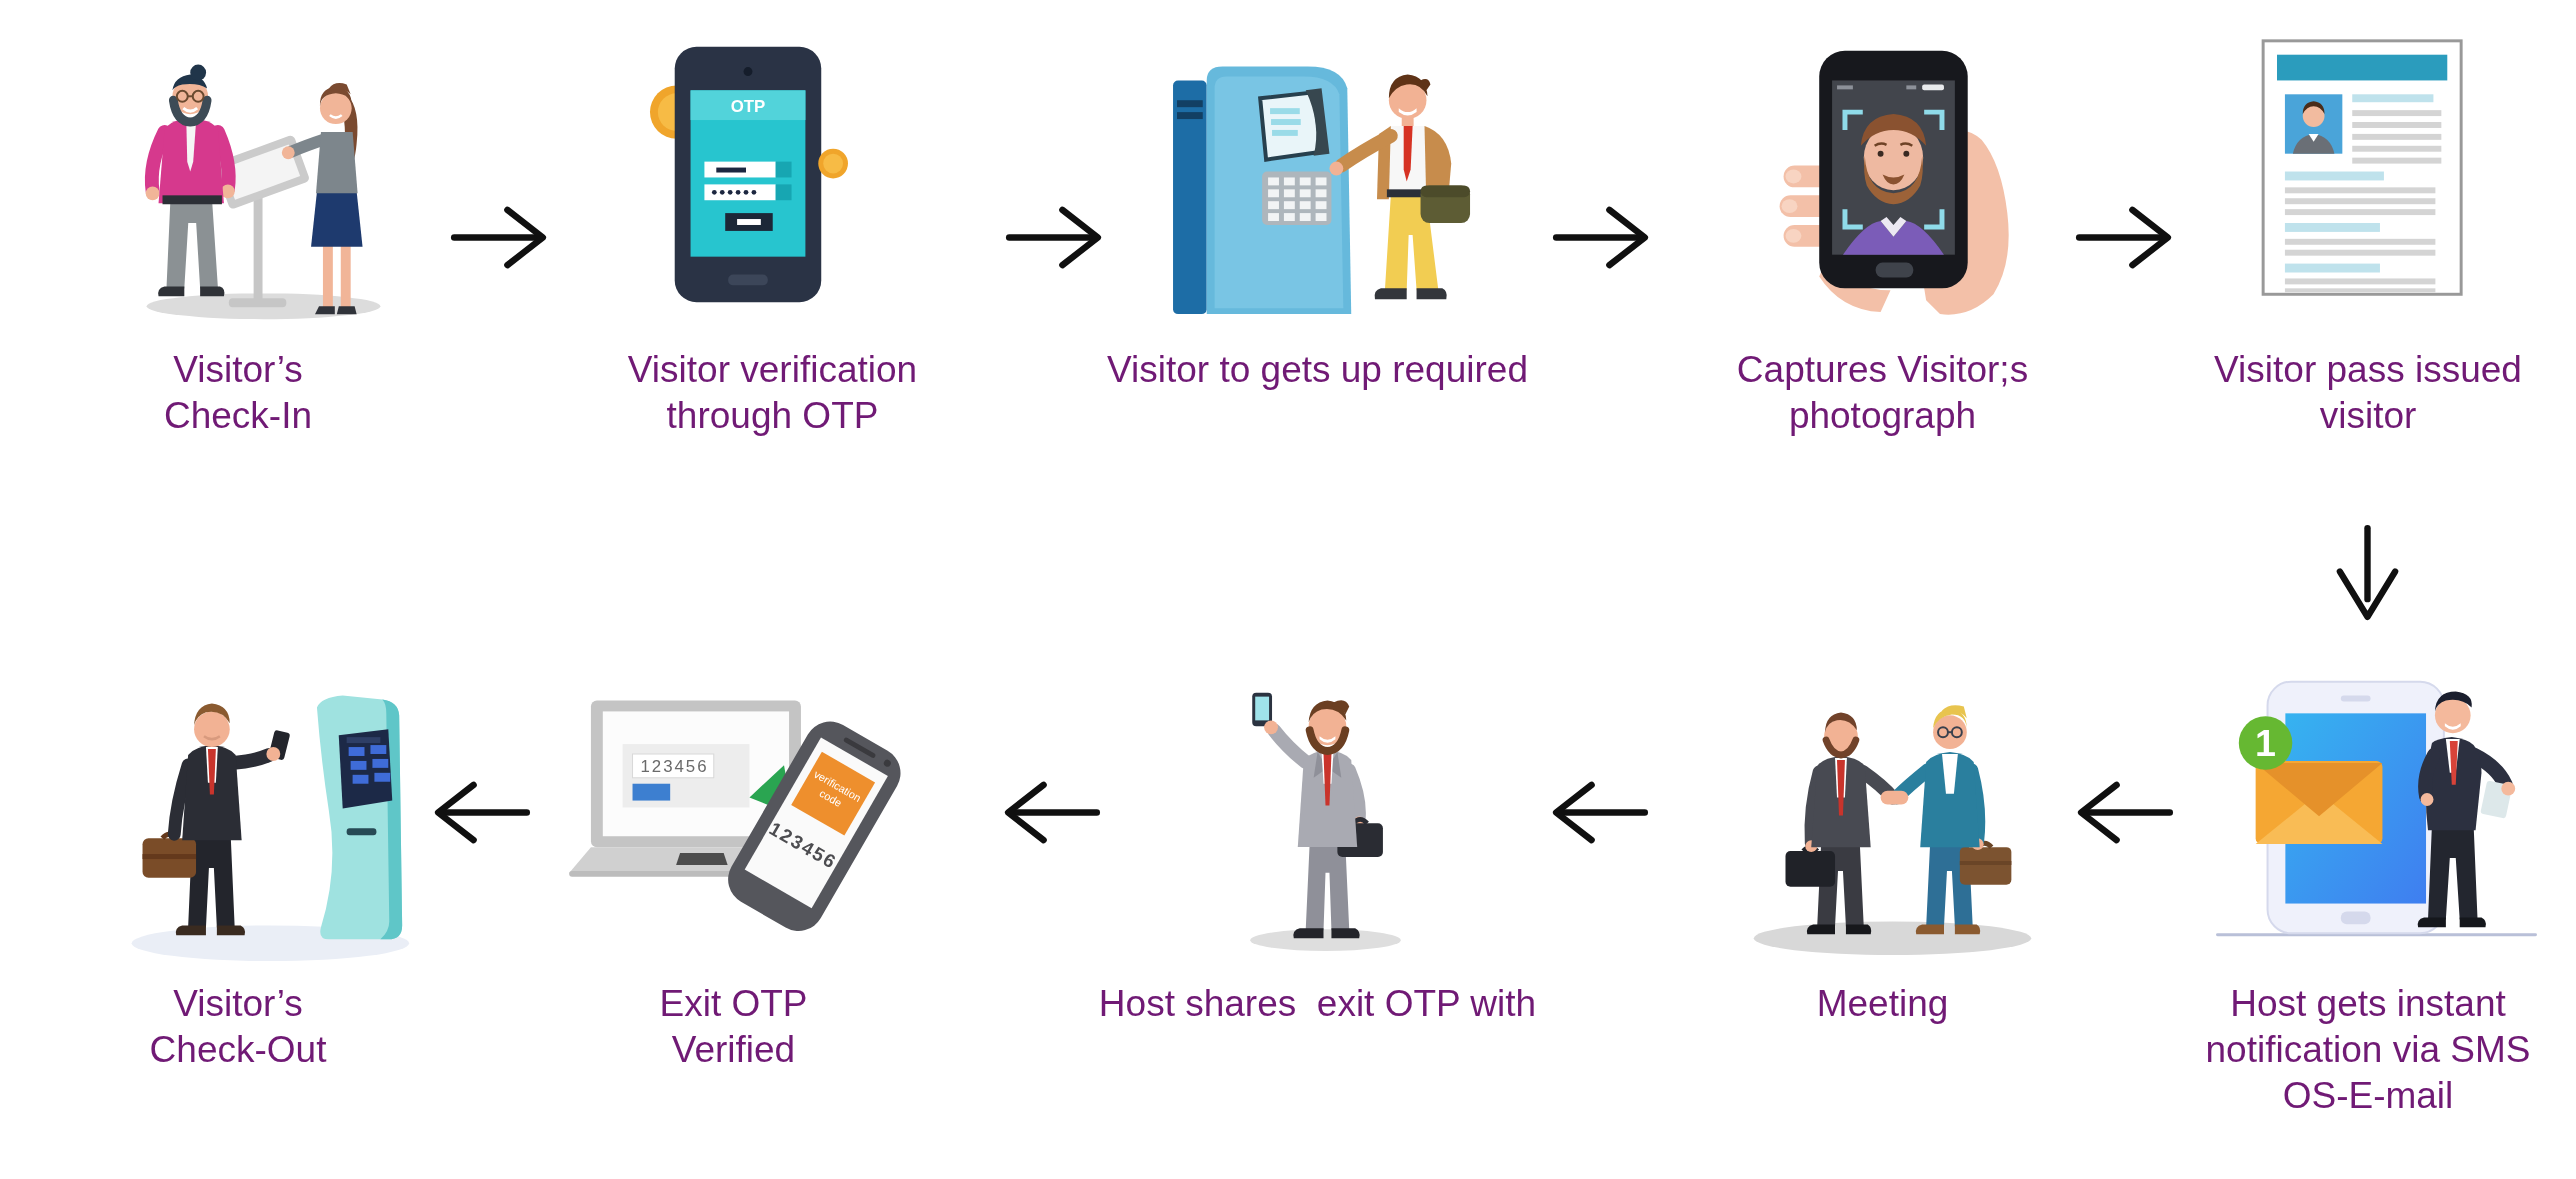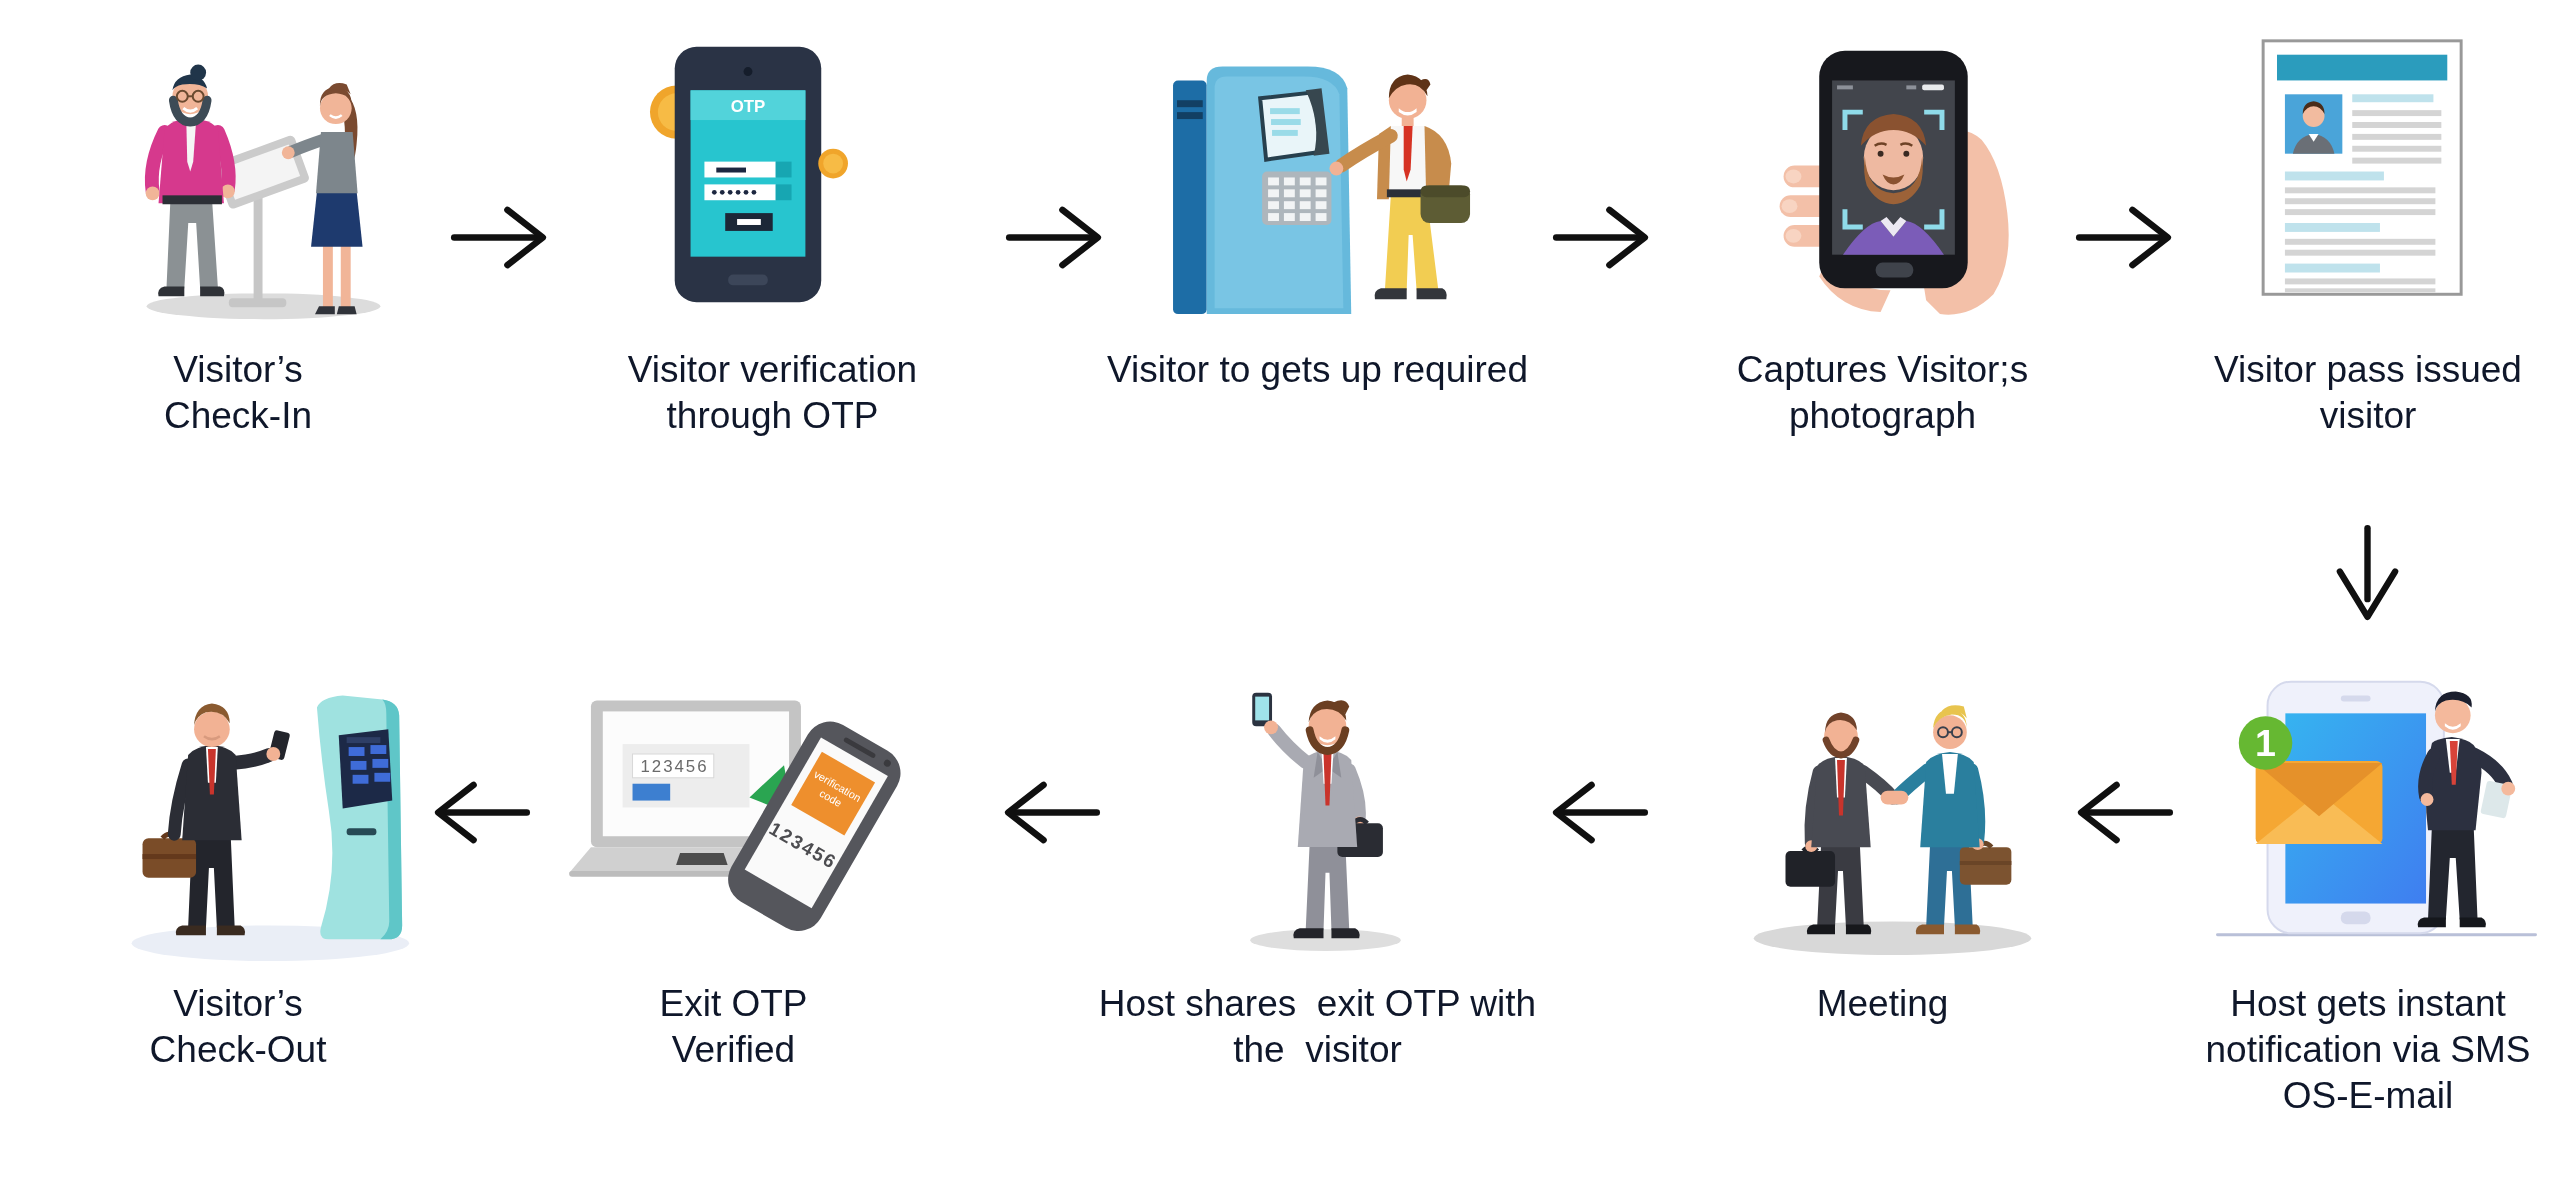--- a/index.html
+++ b/index.html
@@ -2,21 +2,21 @@
 <html><head>
 <meta charset="utf-8">
 <style>
   html,body{margin:0;padding:0;background:#ffffff;}
   #canvas{
     position:relative;width:2576px;height:1179px;background:#ffffff;overflow:hidden;
     font-family:"Liberation Sans", sans-serif;
   }
   .illus{position:absolute;margin-left:8px;}
   .illus svg{display:block;width:100%;height:100%;}
-  .caption{position:absolute;text-align:center;color:#0f172a;font-size:37px;line-height:46px;font-weight:400;}
+  .caption{position:absolute;text-align:center;color:#701a75;font-size:37px;line-height:46px;font-weight:400;}
   .caption .cap-line{white-space:pre-wrap;}
   .arrow{position:absolute;}
   .arrow svg{display:block;width:100%;height:100%;}
   svg text{font-family:"Liberation Sans", sans-serif;}
 </style>
 </head>
 <body>
 
 <div id="canvas">
 
@@ -428,21 +428,20 @@
         <circle cx="152" cy="78" r="19" fill="#f2b294"></circle>
         <path d="M134 82 Q138 102 152 103 Q166 102 170 82" stroke="#6b3f22" stroke-width="8" fill="none" stroke-linecap="round"></path>
         <path d="M144 88 Q152 95 160 88 L160 91 Q152 98 144 91Z" fill="#ffffff"></path>
         <path d="M133 74 Q134 54 152 52 Q170 54 171 72 Q162 58 146 61 Q136 64 133 74Z" fill="#6b3f22"></path>
         <path d="M158 54 Q170 48 174 58 L170 66 Q166 56 156 58Z" fill="#6b3f22"></path>
       </g>
     </svg>
   </div>
   <div class="caption" style="left:1060px;top:981px;width:515px">
     <div class="cap-line">Host shares  exit OTP with</div>
-    <div class="cap-line">the  visitor</div>
   </div>
 
   <div class="arrow" style="left:996px;top:778px;width:109px;height:69px">
     <svg viewBox="0 0 110 70">
       <path d="M102 35 H18" stroke="#101010" stroke-width="6.5" stroke-linecap="round" fill="none"></path>
       <path d="M48 7 L12 35 L48 63" stroke="#101010" stroke-width="6.5" stroke-linecap="round" stroke-linejoin="round" fill="none"></path>
     </svg>
   </div>
 
   <div class="illus" style="left:555px;top:649px;width:357px;height:317px">

